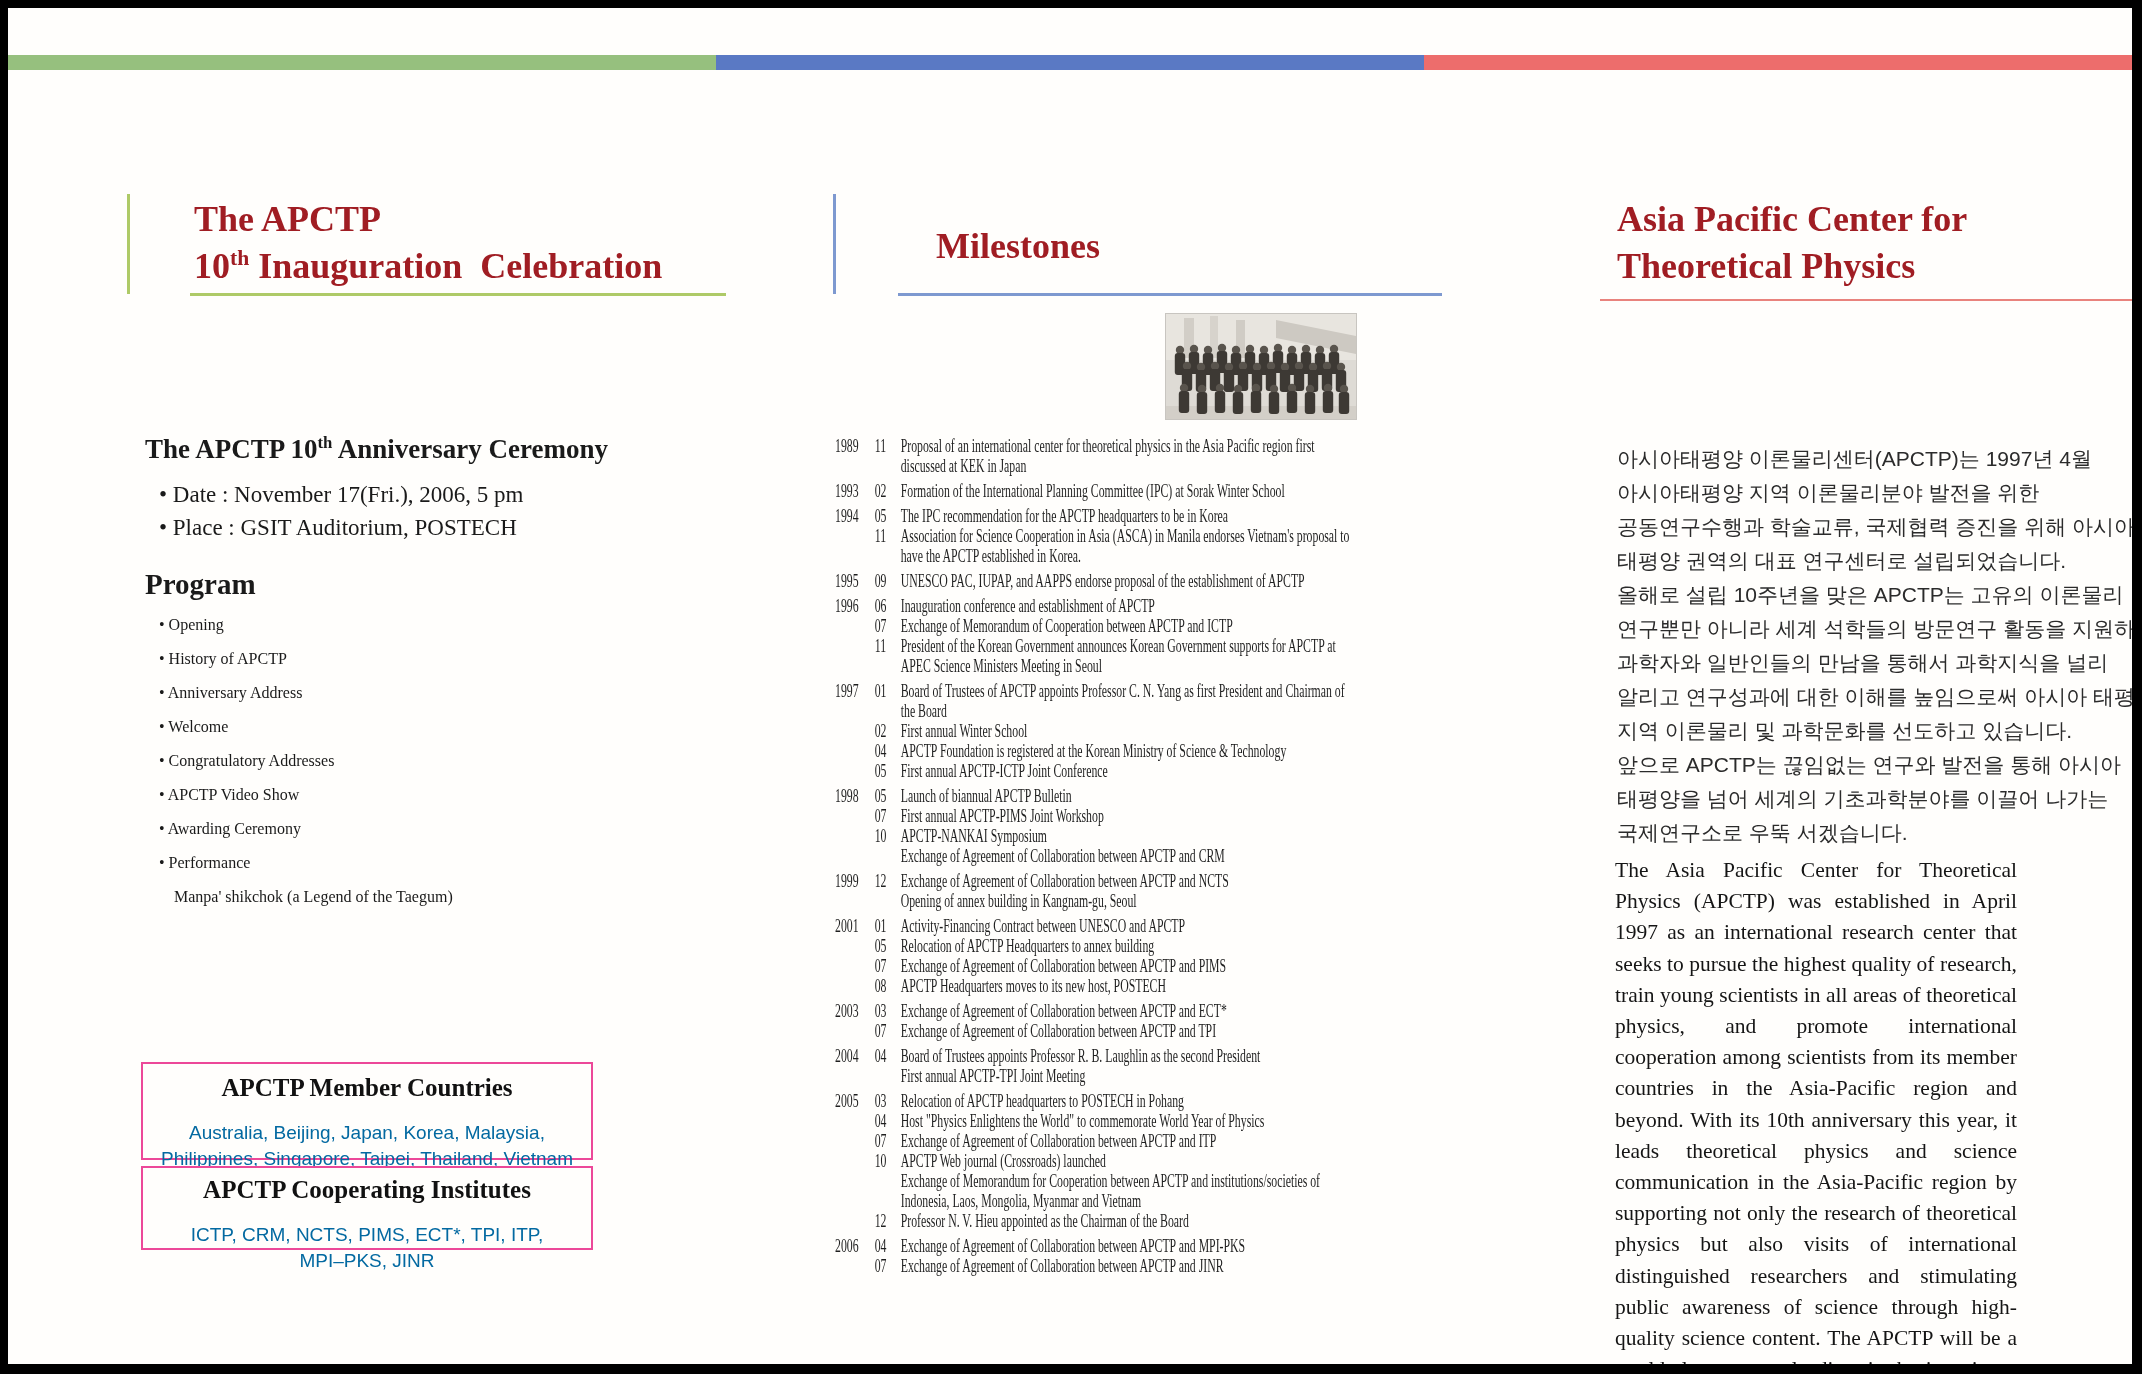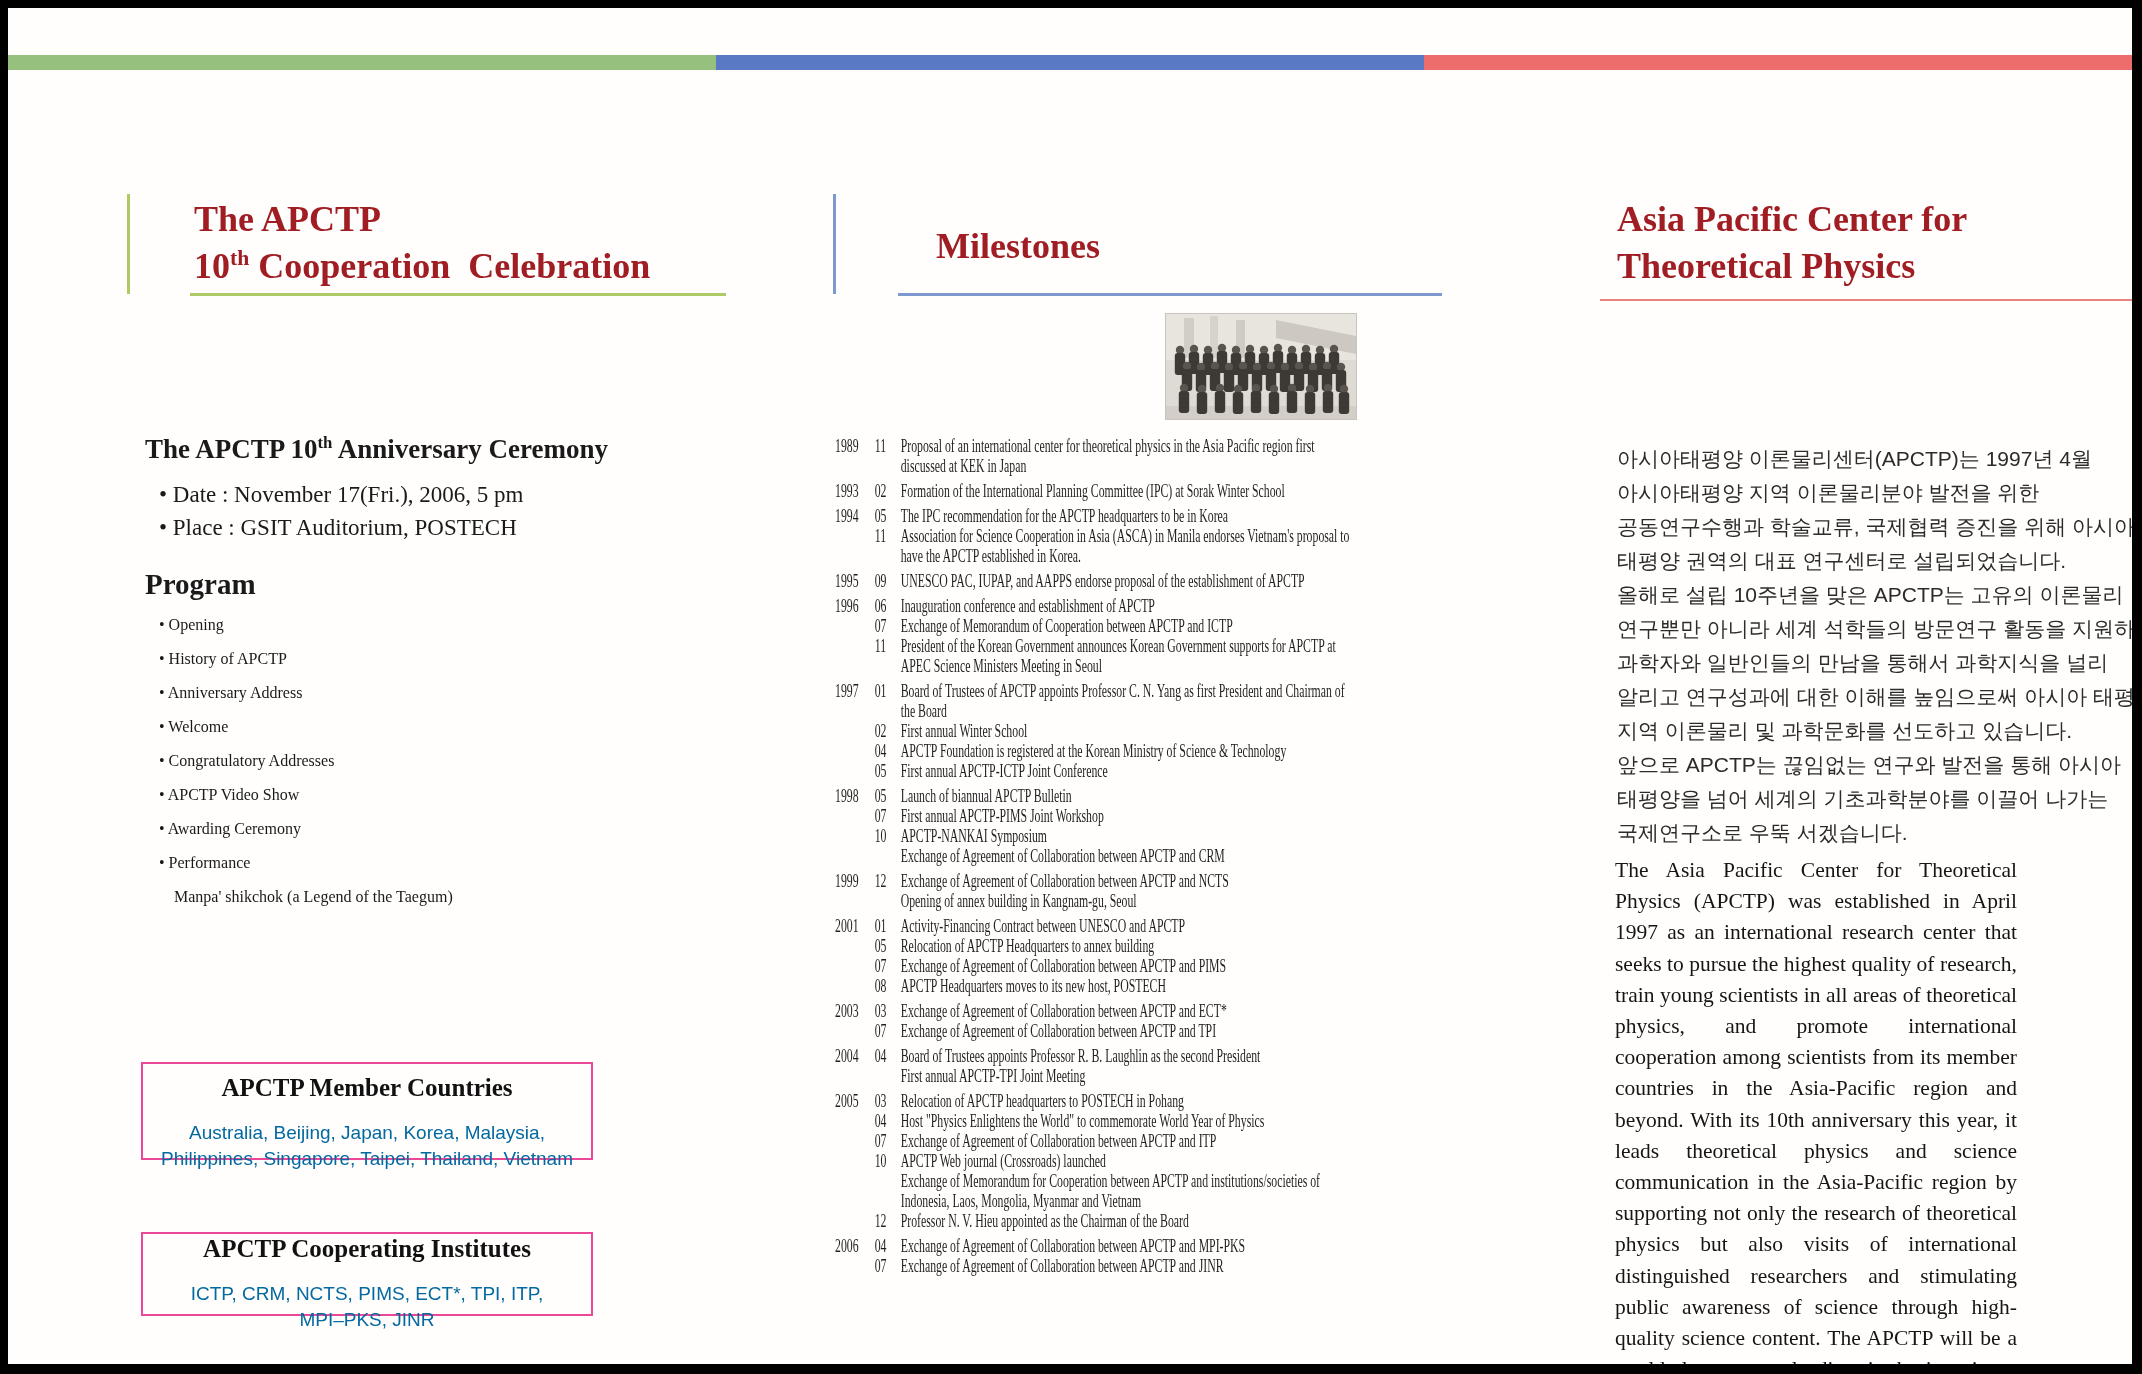--- a/index.html
+++ b/index.html
@@ -37,21 +37,21 @@
   .bullet-item::before{content:"\2022  ";}
   #program-heading{position:absolute;left:137px;top:560px;font-size:29px;font-weight:bold;}
   #program-list{position:absolute;left:151px;top:600px;font-size:16px;line-height:34px;}
   .p-item{white-space:nowrap;}
   .p-item::before{content:"\2022  ";}
   .p-item.no-bullet::before{content:"";}
   .p-item.no-bullet{padding-left:15px;}
 
   .info-box{position:absolute;left:133px;width:452px;border:2px solid #ec4899;text-align:center;box-sizing:border-box;background:#fffefc;}
   #box1{top:1054px;height:98px;padding-top:9px;}
-  #box2{top:1224px;height:84px;}
+  #box2{top:1158px;height:84px;padding-top:7px;}
   .box-title{font-weight:bold;font-size:25px;line-height:30px;color:#111;}
   .box-body{font-family:"Liberation Sans","DejaVu Sans",sans-serif;font-size:19px;line-height:26px;color:#0369a1;white-space:pre-line;margin-top:17px;}
 
   
   #photo{position:absolute;left:1157px;top:305px;width:192px;height:107px;border:1px solid #c8c5c0;box-sizing:border-box;}
   #milestones-list{
     position:absolute;left:827px;top:428px;width:980px;
     transform:scaleX(0.62);transform-origin:0 0;
     font-size:19px;line-height:20px;color:#1f1f1f;
   }
@@ -74,21 +74,21 @@
 
   <div class="topbar" id="topbar">
     <div style="background: rgb(150, 192, 126);"></div>
     <div style="background: rgb(90, 121, 196);"></div>
     <div style="background: rgb(237, 109, 108);"></div>
   </div>
 
   <div class="vline" id="vline-left"></div>
   <div class="col-title" id="title-left">
     <div>The APCTP</div>
-    <div><span>10</span><sup>th</sup><span class="pre"> Cooperation  Celebration</span></div>
+    <div><span>10</span><sup>th</sup><span class="pre"> Inauguration  Celebration</span></div>
   </div>
   <div class="hrule" id="hrule-left"></div>
 
   <div id="ceremony-heading"><span>The APCTP 10</span><sup>th</sup><span> Anniversary Ceremony</span></div>
   <div id="ceremony-bullets">
       <div class="bullet-item">Date : November 17(Fri.), 2006, 5 pm</div>
       <div class="bullet-item">Place : GSIT Auditorium, POSTECH</div>
     </div>
 
   <div id="program-heading">Program</div>

